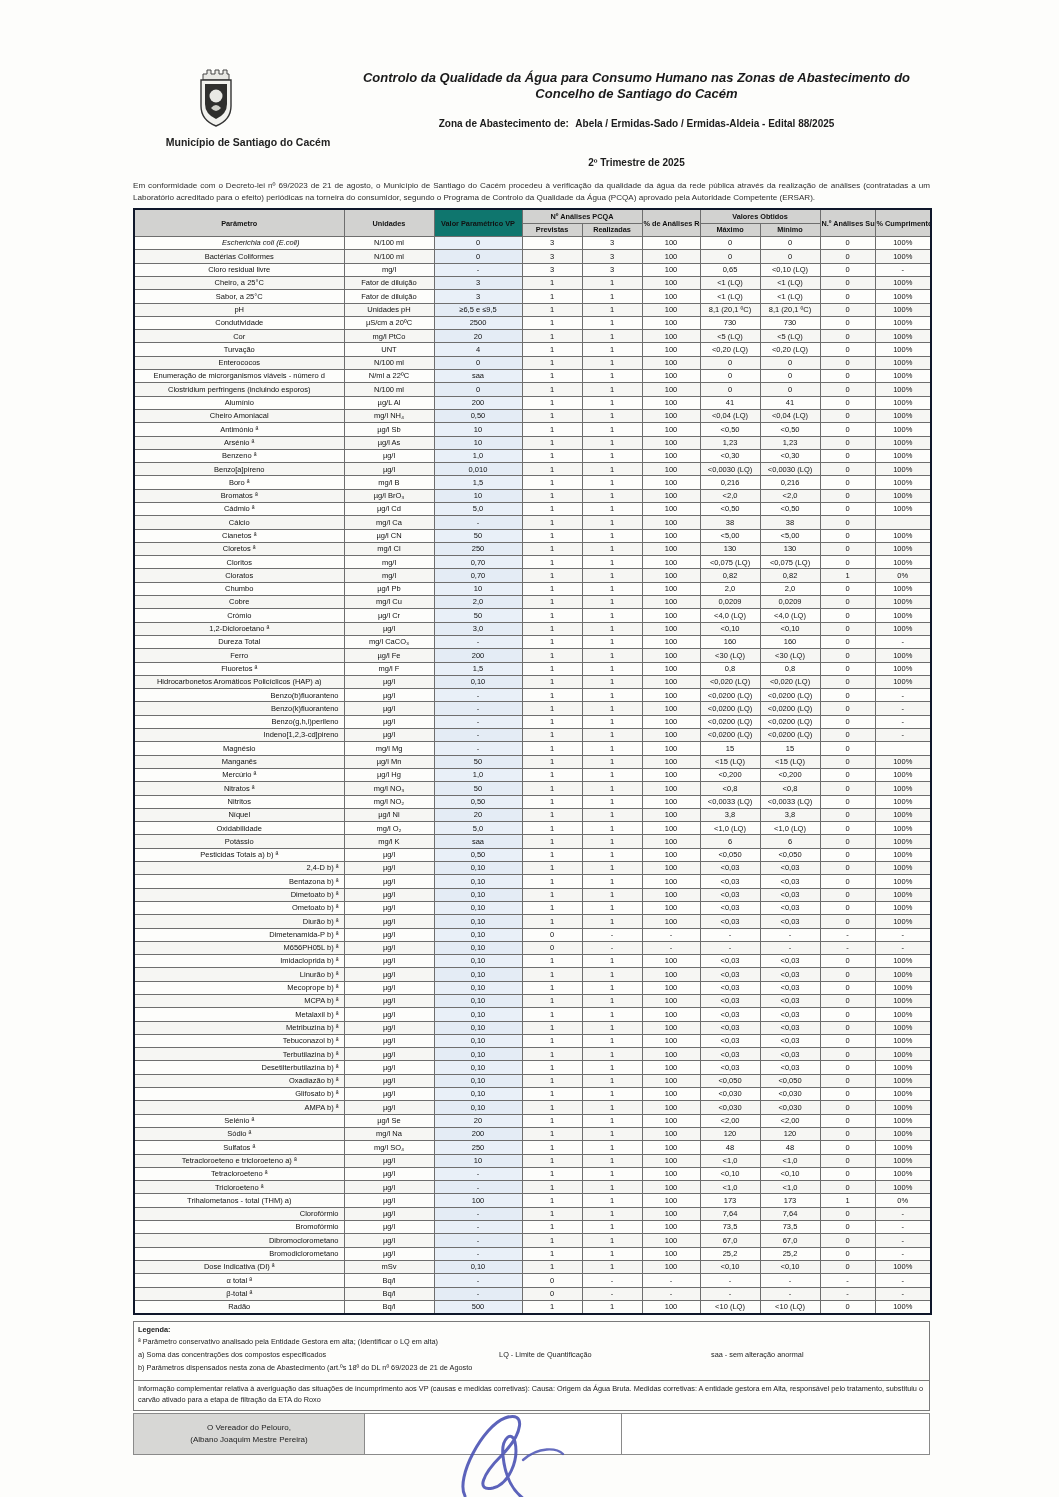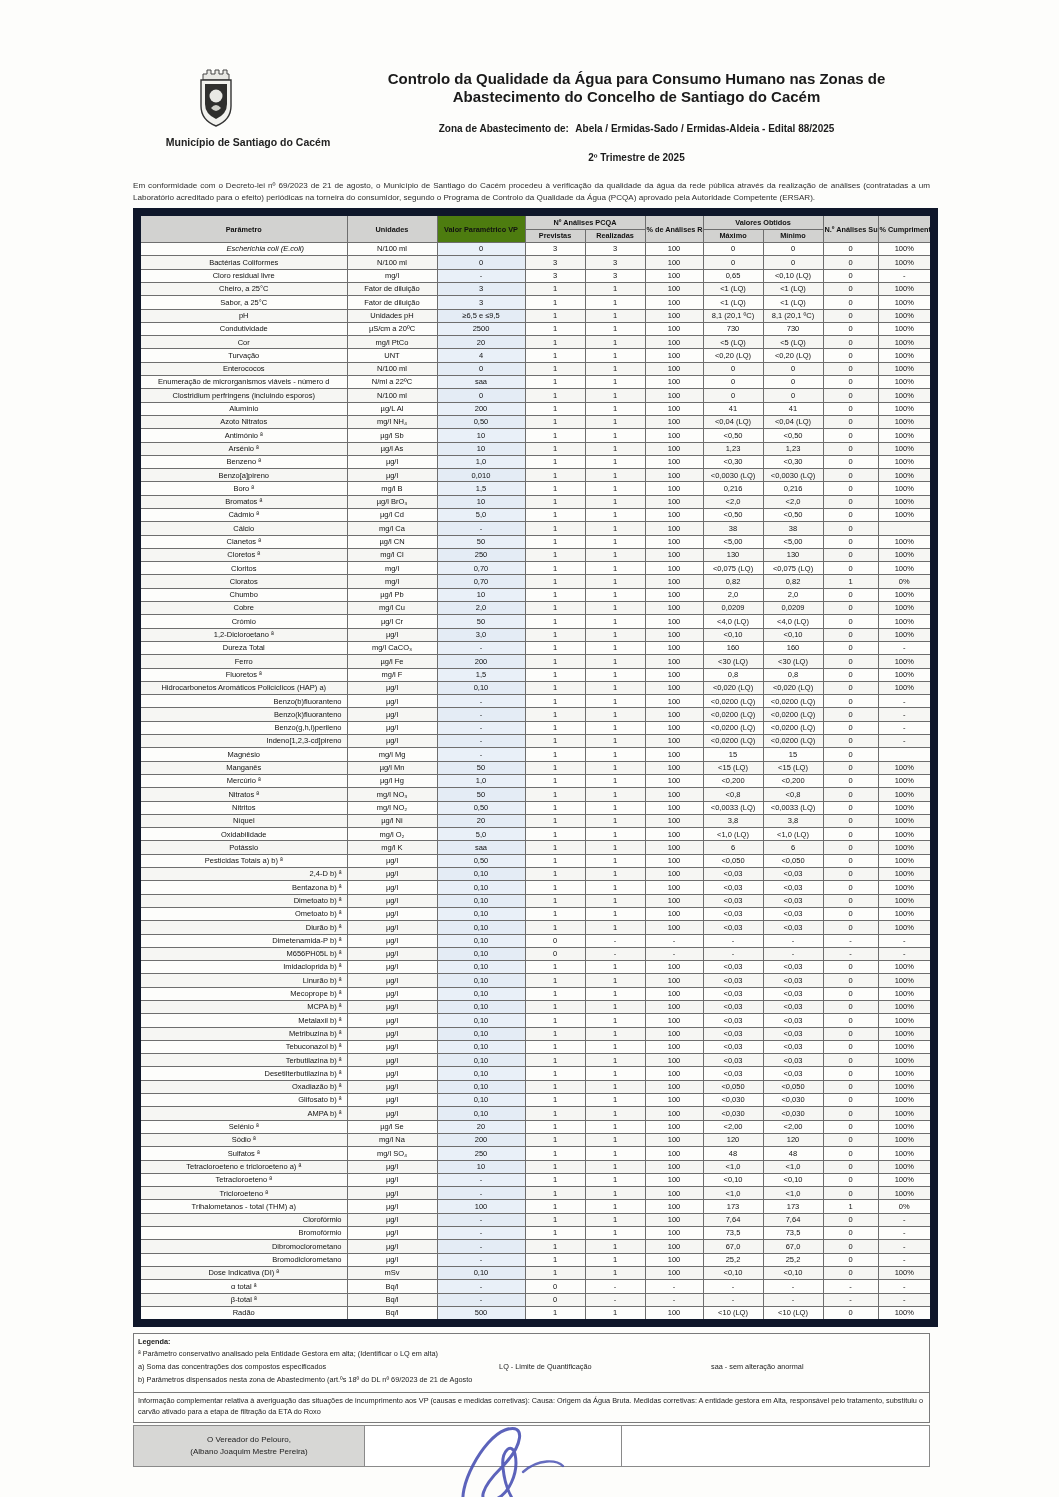--- a/index.html
+++ b/index.html
@@ -11,42 +11,42 @@
     overflow:hidden;
   }
   .sheet{position:absolute;left:133px;top:58px;width:797px;}
 
   
   .hdr{position:relative;height:122px;}
   .coa{position:absolute;left:58px;top:8px;width:50px;height:66px;}
   .muni{position:absolute;left:0px;top:78px;width:230px;text-align:center;
         font-weight:bold;font-size:10.5px;color:#222;}
   .titleblock{position:absolute;left:210px;top:12px;width:587px;text-align:center;}
-  .doc-title{font-weight:bold;font-size:15px;line-height:1.2;color:#1a1a1a;}
+  .doc-title{font-weight:bold;font-size:13px;line-height:1.2;color:#1a1a1a;font-style:italic;}
   .zone-line{margin-top:17px;font-weight:bold;font-size:10px;}
   .zone-line .zl{margin-right:4px;}
-  .period{margin-top:18px;font-weight:bold;font-size:10px;}
+  .period{margin-top:28px;font-weight:bold;font-size:10px;}
   .intro{font-size:8.1px;line-height:1.45;text-align:justify;color:#2e2e2e;}
 
   
   table.res{border-collapse:collapse;table-layout:fixed;width:797px;margin-top:5px;
             font-size:7.5px;}
   table.res th, table.res td{
     border:1px solid #6e6e6e;padding:0 1px;height:12.3px;line-height:11.5px;
     text-align:center;overflow:hidden;white-space:nowrap;color:#111;}
-  table.res{border:8px solid #0f172a;}
+  table.res{border:2px solid #0f172a;}
   thead th{background:#d2d2d0;font-weight:bold;font-size:7.3px;
            white-space:normal;line-height:1.15;height:15px;}
   tbody tr:nth-child(even) td{background:#f6f6f3;}
   tbody tr:nth-child(even) td.vpcell{background:#e4ecf5;}
   td.pcol{text-align:left;padding-left:3px;}
   td.pcol.sub{text-align:right;padding-right:5px;}
   td.pcol.ital{font-style:italic;padding-left:44px;}
   td.vpcell{background:#e9f0f8;}
-  th.vpcell{background:#4d7c0f;}
+  th.vpcell{background:#0f766e;}
 
   
   .legendbox{border:1px solid #7a7a7a;margin-top:6px;padding:3px 6px 4px 4px;font-size:7.3px;color:#222;}
   .legendbox .lg-title{font-weight:bold;margin-bottom:3px;}
   .legendbox .lg-line{margin-bottom:4px;}
   .lg-flex{display:flex;margin-bottom:4px;}
   .lg-flex span:nth-child(1){width:46%;}
   .lg-flex span:nth-child(2){width:27%;}
   .lg-flex span:nth-child(3){width:27%;}
   .infobox{border:1px solid #7a7a7a;border-top:none;padding:3px 6px 4px 4px;
@@ -275,21 +275,21 @@
           <td class="vpcell">200</td>
           <td>1</td>
           <td>1</td>
           <td>100</td>
           <td>41</td>
           <td>41</td>
           <td>0</td>
           <td>100%</td>
         </tr>
         <tr>
-          <td class="pcol">Azoto Nitratos</td>
+          <td class="pcol">Cheiro Amoniacal</td>
           <td>mg/l NH₄</td>
           <td class="vpcell">0,50</td>
           <td>1</td>
           <td>1</td>
           <td>100</td>
           <td>&lt;0,04 (LQ)</td>
           <td>&lt;0,04 (LQ)</td>
           <td>0</td>
           <td>100%</td>
         </tr>

